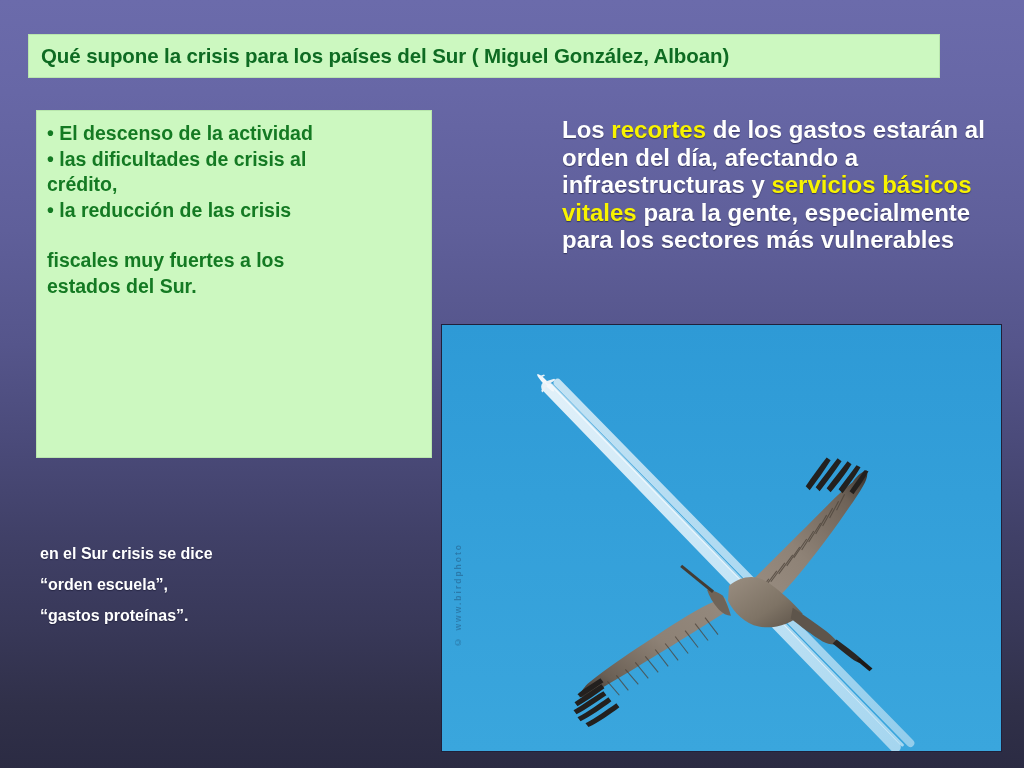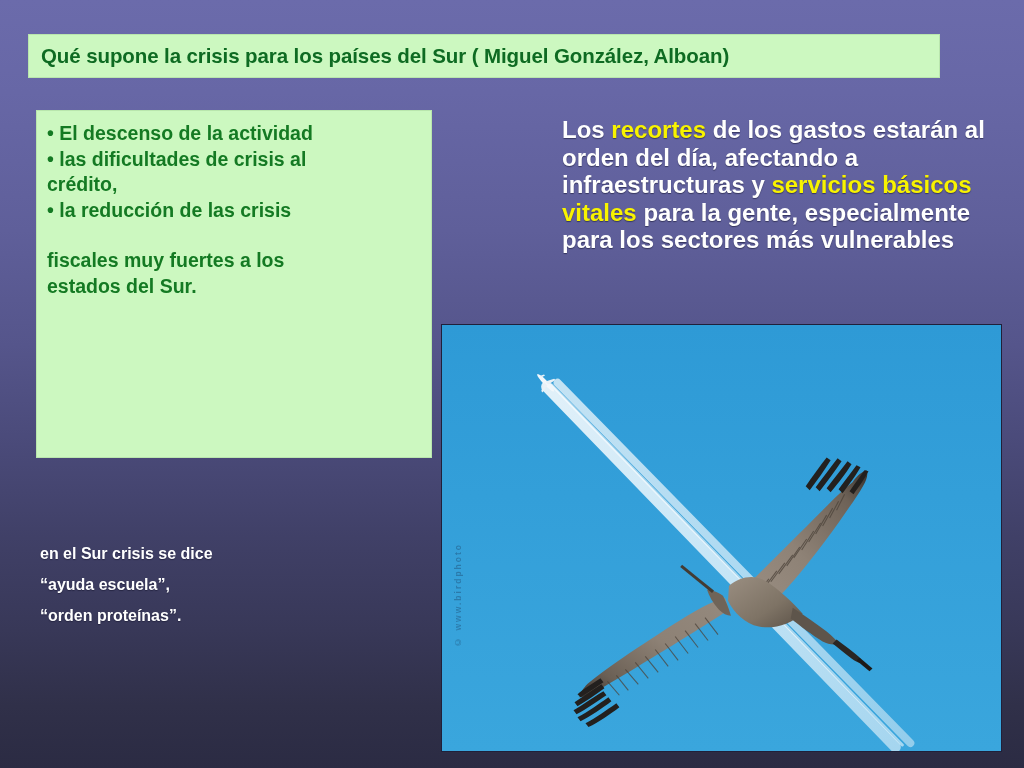--- a/index.html
+++ b/index.html
@@ -159,22 +159,22 @@
     <div class="ln">fiscales muy fuertes a los</div>
     <div class="ln">estados del Sur.</div>
   </div>
 
   <div id="right-text">
     <span>Los </span><span class="hl">recortes</span><span> de los gastos estarán al orden del día, afectando a infraestructuras y </span><span class="hl">servicios básicos vitales</span><span> para la gente, especialmente para los sectores más vulnerables</span>
   </div>
 
   <div id="bottom-text">
     <div>en el Sur crisis se dice</div>
-    <div>“ayuda escuela”,</div>
-    <div>“orden proteínas”.</div>
+    <div>“orden escuela”,</div>
+    <div>“gastos proteínas”.</div>
   </div>
 
   <div id="photo-frame">
     <div class="sky"></div>
 
     <svg id="photo-svg" viewBox="0 0 561 428" preserveAspectRatio="none">
       <defs>
         <linearGradient id="wingGradL" x1="1" y1="0" x2="0" y2="1">
           <stop offset="0%" stop-color="#958a7e"></stop>
           <stop offset="45%" stop-color="#8d8175"></stop>

